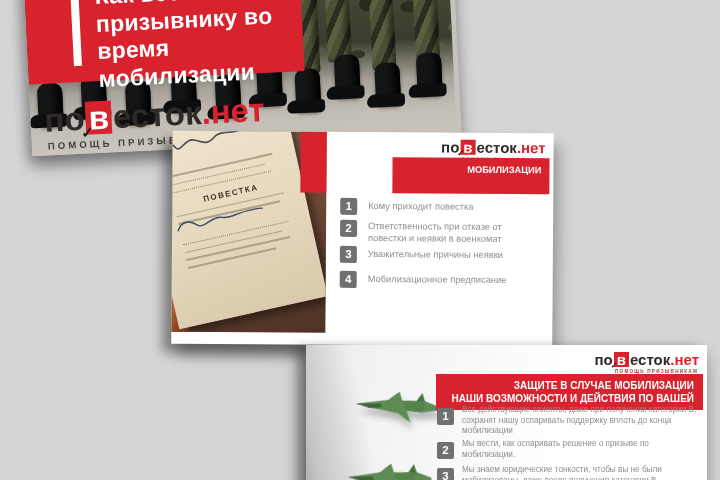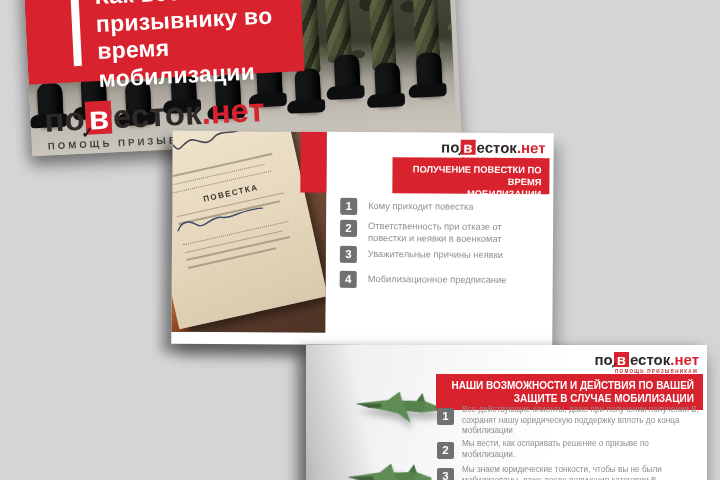--- a/index.html
+++ b/index.html
@@ -161,21 +161,20 @@
         <div class="pline" style="width:91%;"></div>
         <div class="pline" style="width:78%;"></div>
       </div>
     </div>
     <div class="accent-bar-red"></div>
     <div class="logo logo-small">
       <span class="lg-dark">по</span><span class="lg-box"><span>в</span><span class="lg-check">✓</span></span><span class="lg-dark">есток</span><span class="lg-red">.нет</span>
     </div>
     <div class="tagline-small">ПОМОЩЬ ПРИЗЫВНИКАМ</div>
     <div class="banner banner2">
-      <div>ПОЛУЧЕНИЕ ПОВЕСТКИ ПО ВРЕМЯ</div>
       <div>МОБИЛИЗАЦИИ</div>
     </div>
     <div class="nlist-item s2-item s2-i1">
       <div class="nbadge">1</div>
       <div class="ntext">Кому приходит повестка</div>
     </div>
     <div class="nlist-item s2-item s2-i2">
       <div class="nbadge">2</div>
       <div class="ntext">Ответственность при отказе от повестки и неявки в военкомат</div>
     </div>
@@ -201,26 +200,26 @@
       <path d="M2 24 L24 19 L38 16 L50 5 L54 15 L80 13 L97 18 L97 22 L78 26 L60 26 L66 39 L51 30 L36 28 L18 27 Z" fill="#5f8c55"></path>
       <path d="M2 24 L30 21 L32 25 L18 27 Z" fill="#41633c"></path>
       <path d="M70 14 L76 4 L80 14 Z" fill="#4a7044"></path>
       <path d="M54 15 L80 13 L78 26 L60 26 Z" fill="#548049" opacity=".8"></path>
     </svg>
     <div class="logo logo-small">
       <span class="lg-dark">по</span><span class="lg-box"><span>в</span><span class="lg-check">✓</span></span><span class="lg-dark">есток</span><span class="lg-red">.нет</span>
     </div>
     <div class="tagline-small">ПОМОЩЬ ПРИЗЫВНИКАМ</div>
     <div class="banner banner3">
+      <div>ЗАЩИТЕ В СЛУЧАЕ МОБИЛИЗАЦИИ</div>
       <div>НАШИ ВОЗМОЖНОСТИ И ДЕЙСТВИЯ ПО ВАШЕЙ</div>
-      <div>ЗАЩИТЕ В СЛУЧАЕ МОБИЛИЗАЦИИ</div>
     </div>
     <div class="nlist-item s3-item s3-i1">
       <div class="nbadge">1</div>
-      <div class="ntext">Все действующие клиенты, даже при получении получения В, сохранят нашу юридическую поддержку вплоть до конца мобилизации</div>
+      <div class="ntext">Все действующие клиенты, даже при получении категории В, сохранят нашу оспаривать поддержку вплоть до конца мобилизации</div>
     </div>
     <div class="nlist-item s3-item s3-i2">
       <div class="nbadge">2</div>
       <div class="ntext">Мы вести, как оспаривать решение о призыве по мобилизации.</div>
     </div>
     <div class="nlist-item s3-item s3-i3">
       <div class="nbadge">3</div>
       <div class="ntext">Мы знаем юридические тонкости, чтобы вы не были мобилизованы, даже после получения категории В</div>
     </div>
   </div>

